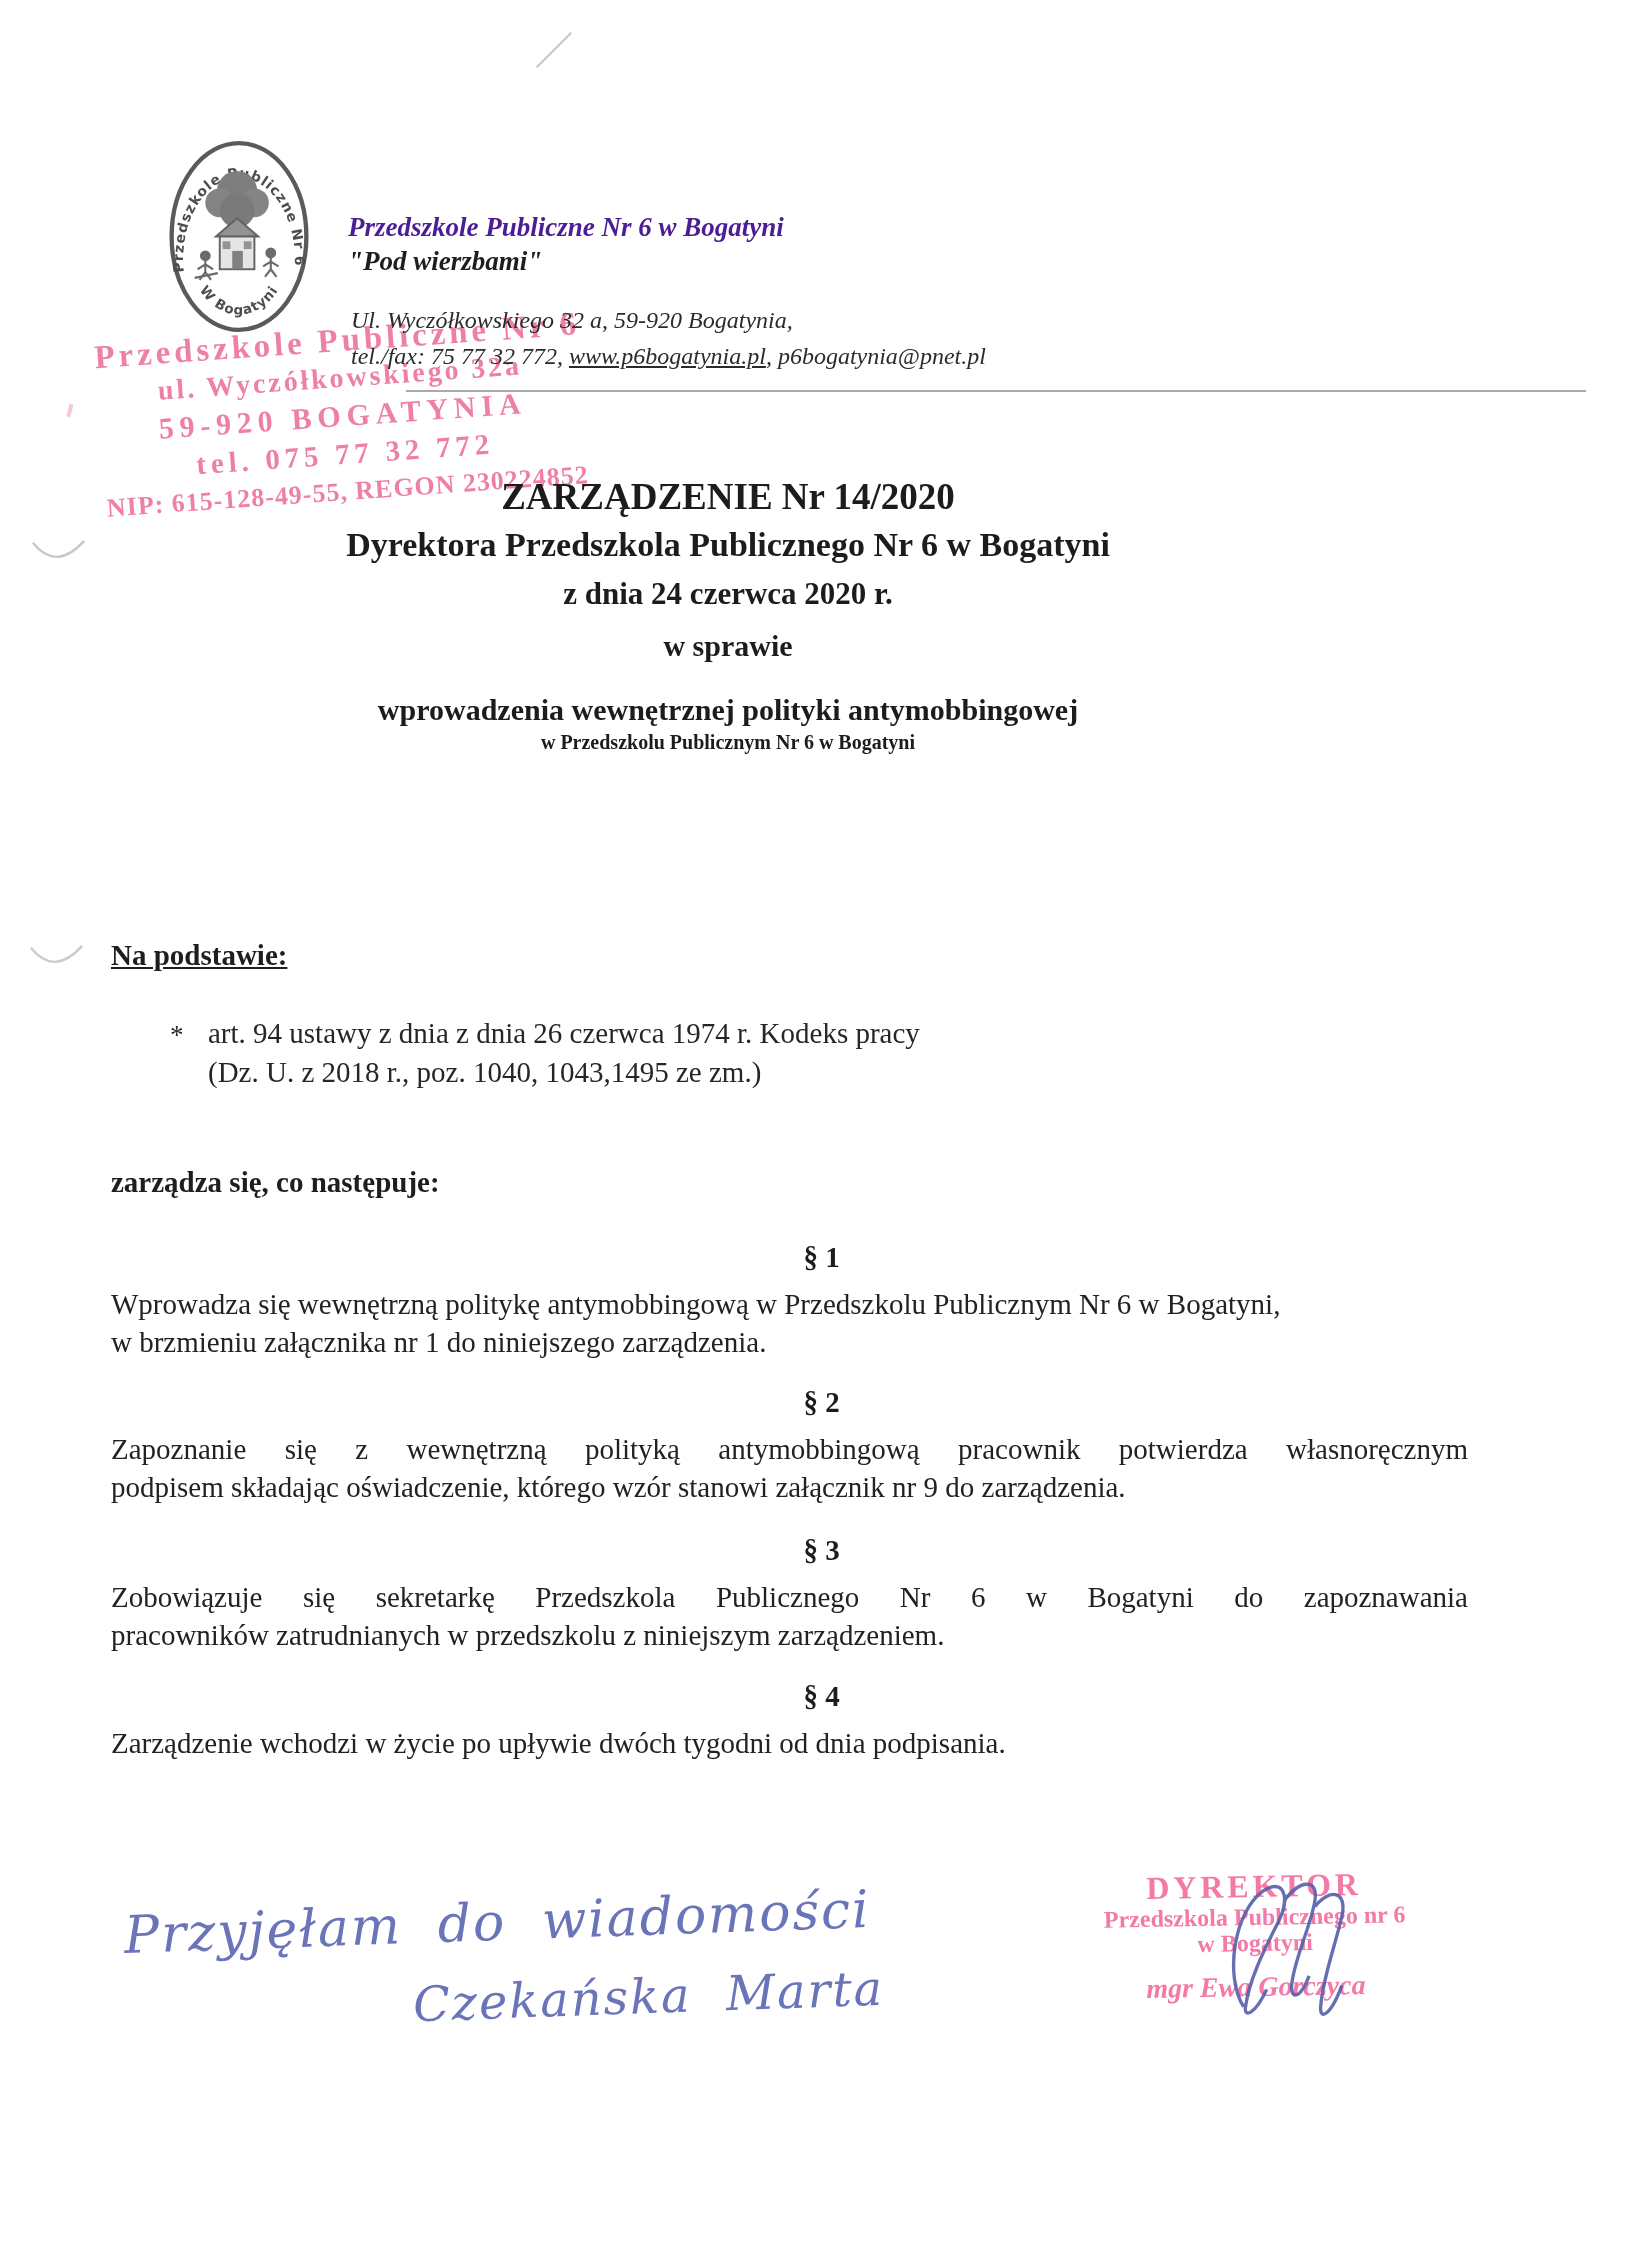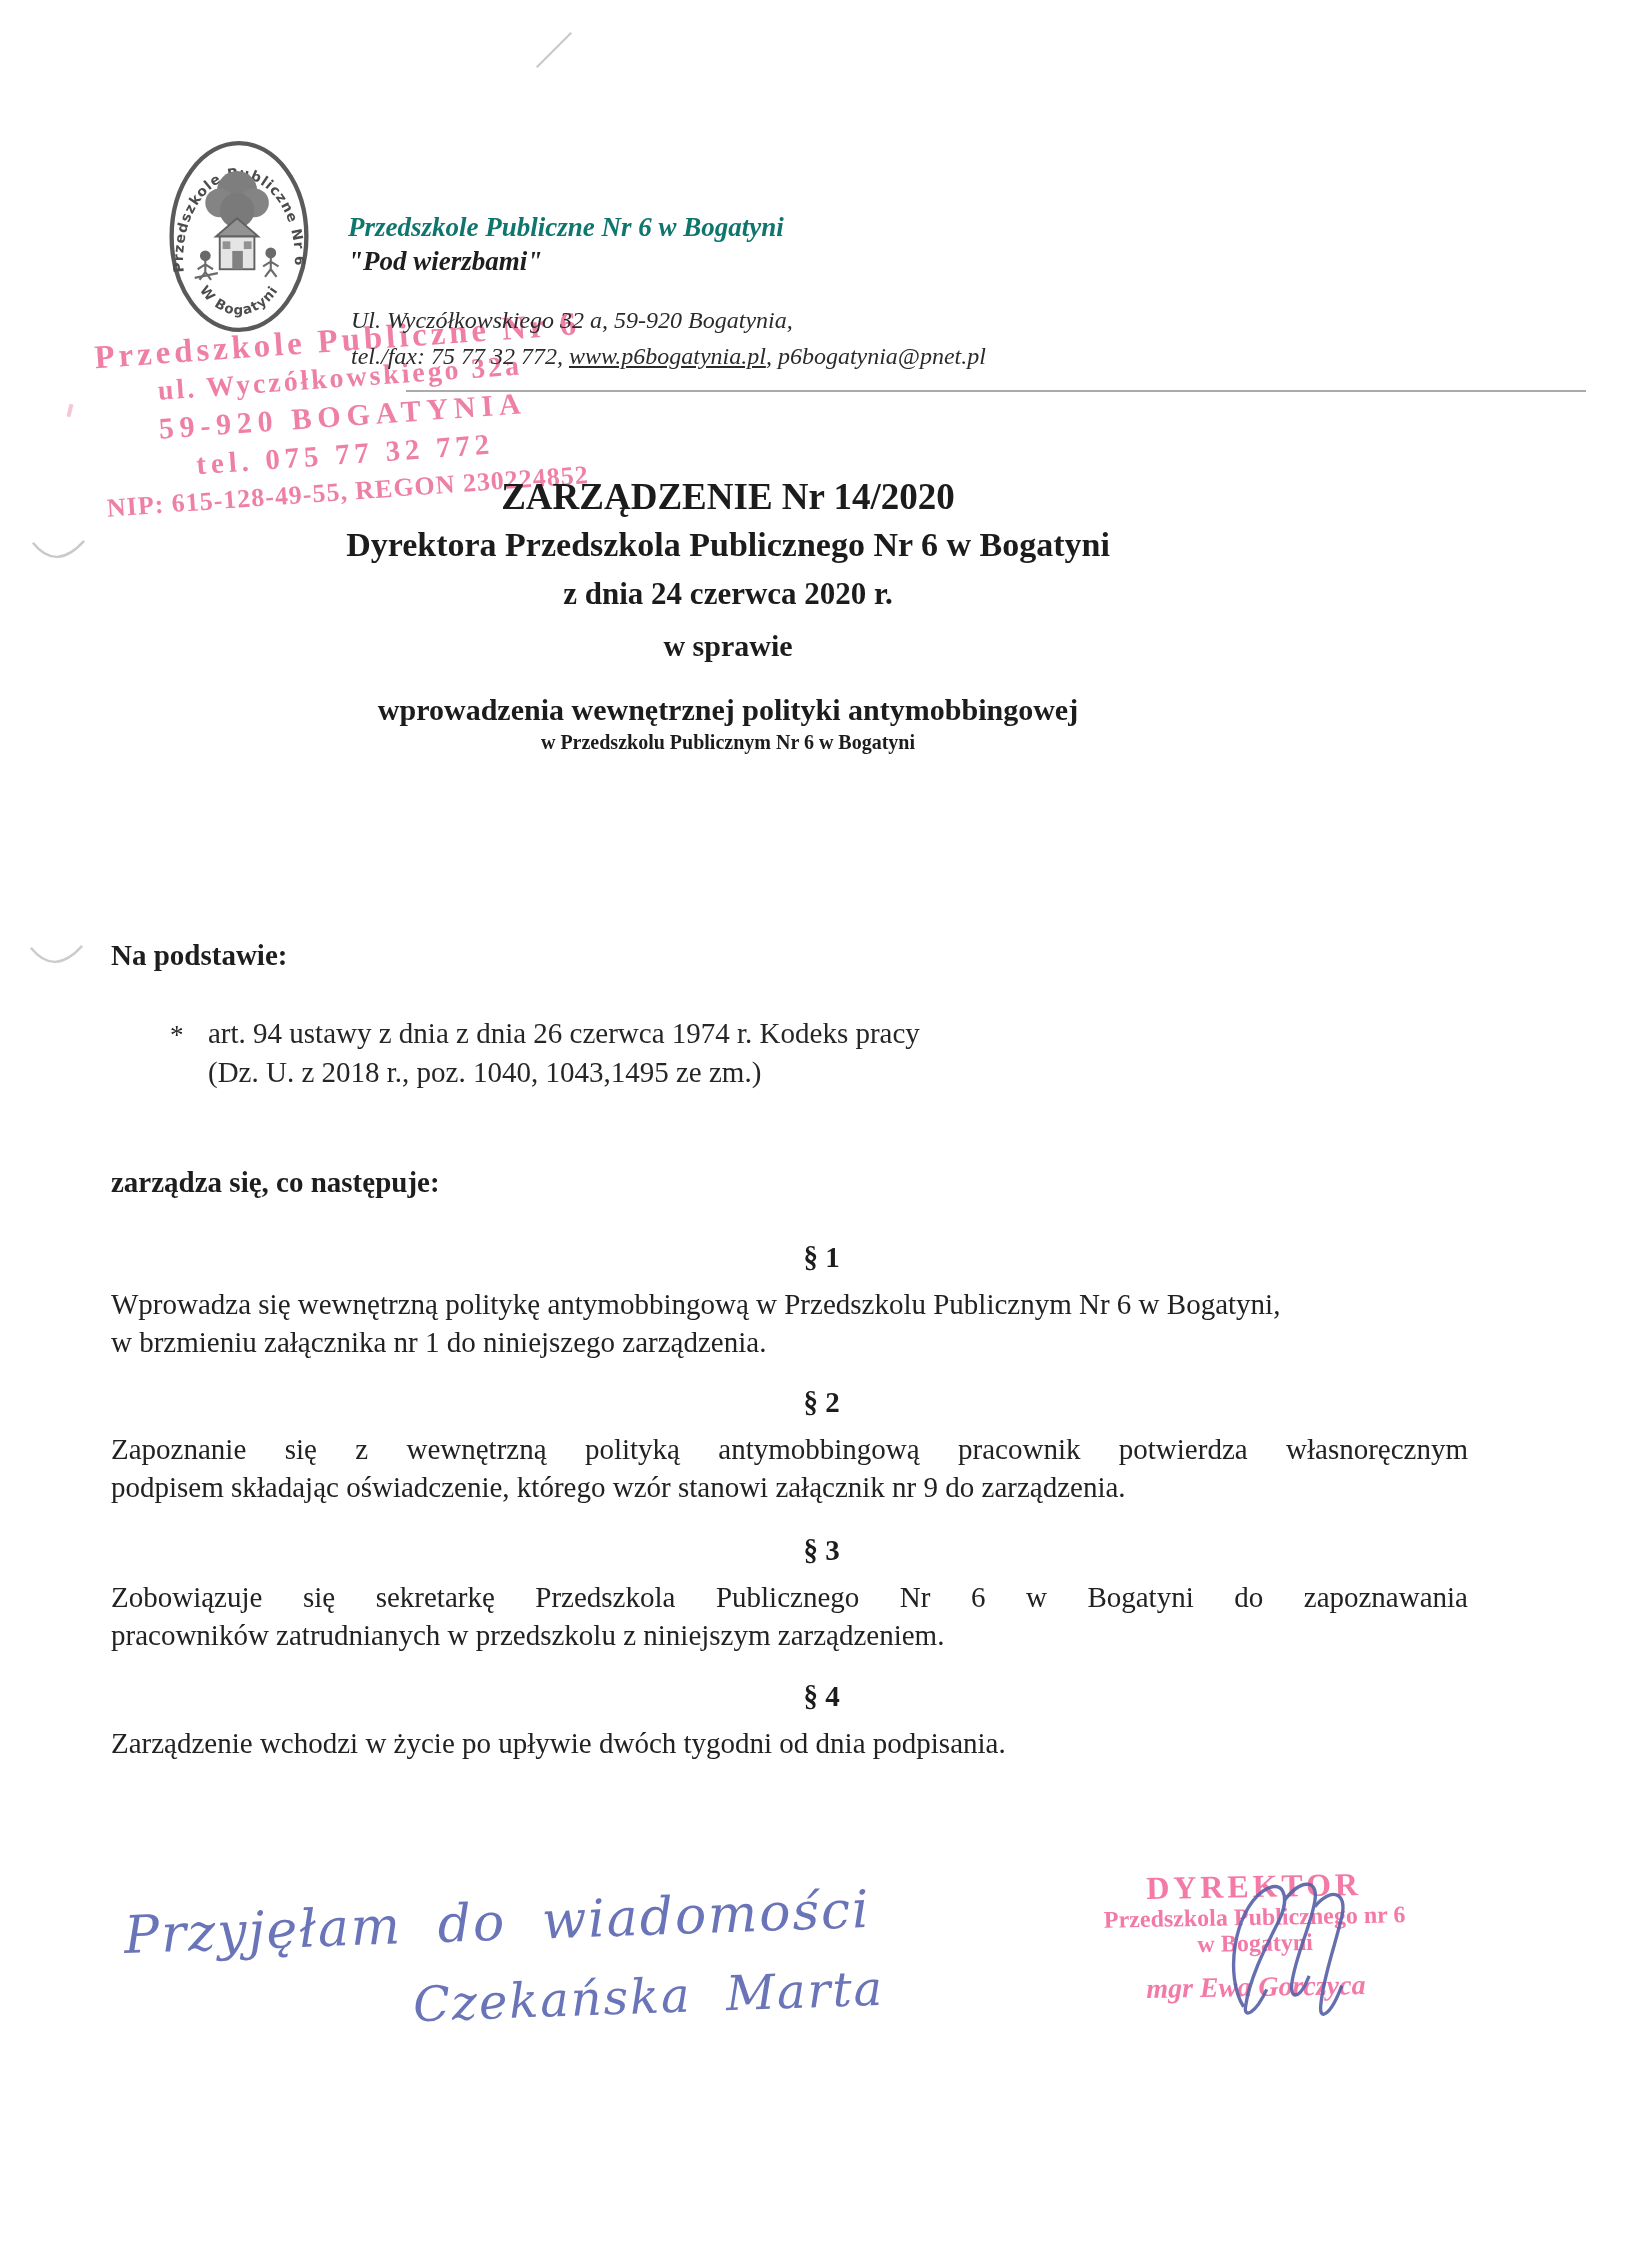--- a/index.html
+++ b/index.html
@@ -6,21 +6,21 @@
   body{
     width:1641px;height:2257px;position:relative;background:#ffffff;
     font-family:"Liberation Serif","DejaVu Serif",serif;color:#262626;
     overflow:hidden;
   }
   .abs{position:absolute;}
 
   
   #logo-stamp{left:162px;top:133px;width:154px;height:208px;opacity:.92;}
   #org-block{left:348px;top:212px;line-height:31px;}
-  .org-name{font-size:27px;font-weight:bold;font-style:italic;color:#0f766e;}
+  .org-name{font-size:27px;font-weight:bold;font-style:italic;color:#4c1d95;}
   .org-alias{font-size:27px;font-weight:bold;font-style:italic;color:#1e1e1e;margin-top:2.9px;}
   #address-block{left:351px;top:302px;font-size:24px;font-style:italic;line-height:36px;color:#2b2b2b;}
   .addr-link{text-decoration:underline;}
   #header-rule{left:406px;top:390px;width:1180px;height:1.9px;background:#9b9b9b;opacity:.85;}
 
   
   #address-stamp{
     left:53px;top:321px;width:579px;text-align:center;
     transform:rotate(-4deg);transform-origin:50% 50%;
     color:#ec6a95;opacity:.85;font-weight:bold;line-height:38px;
@@ -36,21 +36,21 @@
   #title-block{left:0;top:475px;width:1456px;text-align:center;color:#1c1c1c;}
   #title-block .t1{font-size:37px;font-weight:bold;margin-bottom:7.7px;}
   #title-block .t2{font-size:34px;font-weight:bold;margin-bottom:12.6px;text-align:center;}
   #title-block .t3{font-size:31px;font-weight:bold;margin-bottom:16.4px;}
   #title-block .t4{font-size:30px;font-weight:bold;margin-bottom:30px;}
   #title-block .t5{font-size:30px;font-weight:bold;margin-bottom:3.9px;}
   #title-block .t6{font-size:20px;font-weight:bold;}
 
   
   .h-left{font-size:29px;font-weight:bold;color:#1e1e1e;}
-  #basis-heading{left:111px;top:939px;}
+  #basis-heading{left:111px;top:939px;text-decoration:underline;}
   #basis-item{left:208px;top:1014px;font-size:29px;line-height:39px;}
   #basis-marker{left:170px;top:1020px;font-size:27px;}
   #order-heading{left:111px;top:1166px;}
 
   .section{left:111px;width:1357px;font-size:29px;line-height:38px;color:#222;}
   .sec-num{font-size:29px;font-weight:bold;text-align:center;transform:translateX(32px);margin-bottom:8.7px;color:#1c1c1c;}
   .line{display:block;}
   .stretch{text-align:justify;text-align-last:justify;}
   #section-1{top:1238px;}
   #section-2{top:1383px;}

